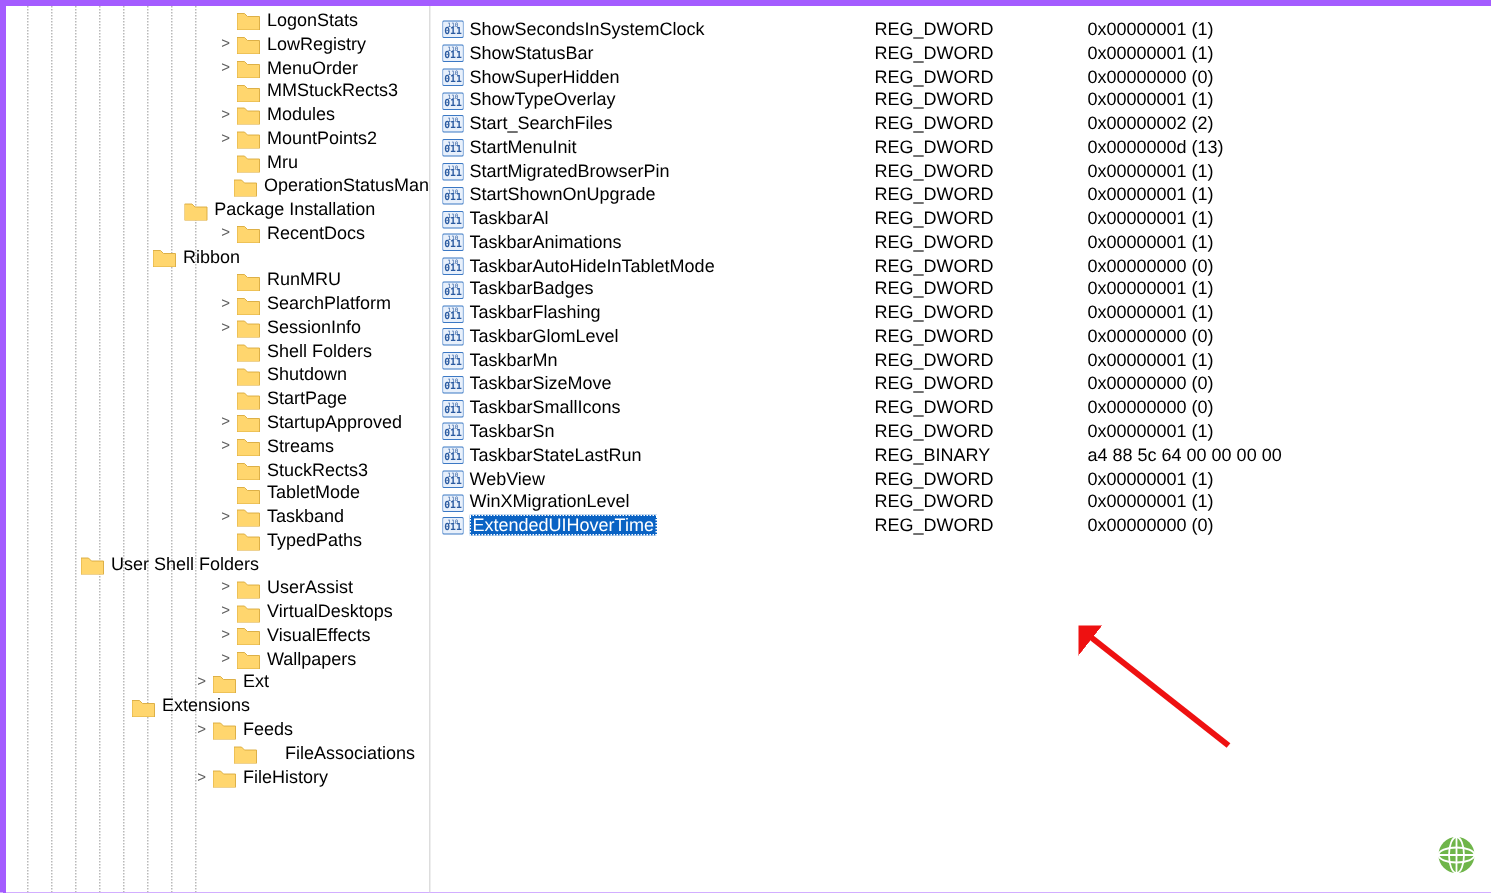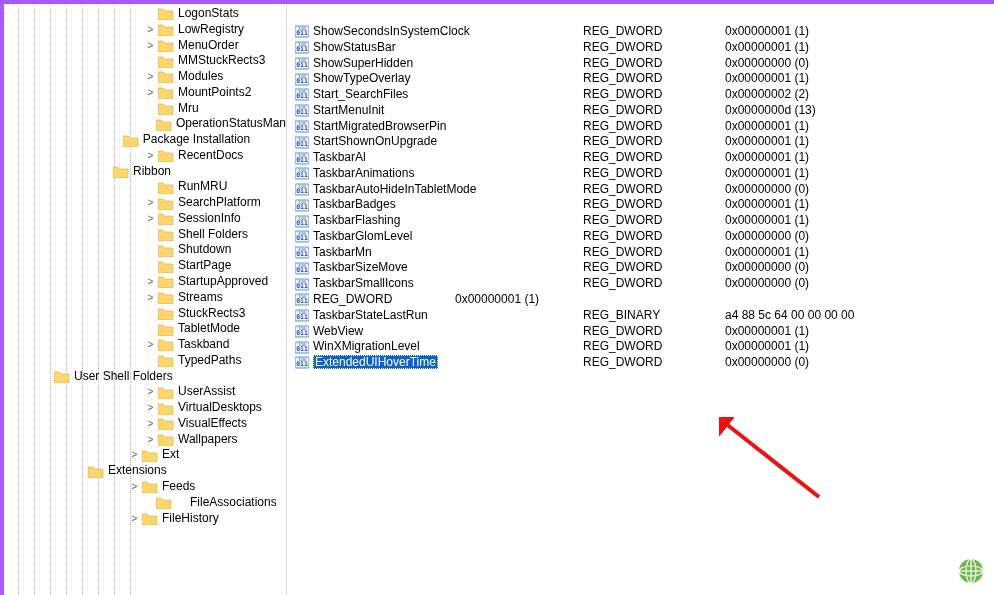--- a/index.html
+++ b/index.html
@@ -48,21 +48,21 @@
     margin-right: 4px;
     display: inline-flex; align-items: center; justify-content: center;
   }
   .tree-item .label { font-size: 12px; }
 
   
   .list-pane {
     flex: 1;
     overflow: hidden;
     position: relative;
-    padding-top: 20px;
+    padding-top: 8px;
   }
   .list-row {
     display: flex; align-items: center;
     height: 15.78px; line-height: 15.78px;
     cursor: default;
   }
   .col-icon { width: 26px; padding-left: 8px; display: flex; align-items: center; }
   .col-name { width: 270px; padding-left: 0px; }
   .col-type { width: 142px; }
   .col-data { flex: 1; }
@@ -194,21 +194,21 @@
         </div>
         <div class="tree-item" style="padding-left: 141px;">
           <span class="chevron">&gt;</span>
           <span class="folder">
             <svg width="16" height="13">
               <use href="#folderSVG"></use>
             </svg>
           </span>
           <span class="label">RecentDocs</span>
         </div>
-        <div class="tree-item" style="padding-left: 57px; margin-left: 39px;">
+        <div class="tree-item" style="padding-left: 85px;">
           <span class="chevron"></span>
           <span class="folder">
             <svg width="16" height="13">
               <use href="#folderSVG"></use>
             </svg>
           </span>
           <span class="label">Ribbon</span>
         </div>
         <div class="tree-item" style="padding-left: 141px;">
           <span class="chevron"></span>
@@ -582,20 +582,21 @@
           <span class="col-name"><span class="name-span">TaskbarSmallIcons</span></span>
           <span class="col-type">REG_DWORD</span>
           <span class="col-data">0x00000000 (0)</span>
         </div>
         <div class="list-row">
           <span class="col-icon">
             <svg width="14" height="13">
               <use href="#dwordSVG"></use>
             </svg>
           </span>
+          <span class="col-name"><span class="name-span">TaskbarSn</span></span>
           <span class="col-type">REG_DWORD</span>
           <span class="col-data">0x00000001 (1)</span>
         </div>
         <div class="list-row">
           <span class="col-icon">
             <svg width="14" height="13">
               <use href="#dwordSVG"></use>
             </svg>
           </span>
           <span class="col-name"><span class="name-span">TaskbarStateLastRun</span></span>

